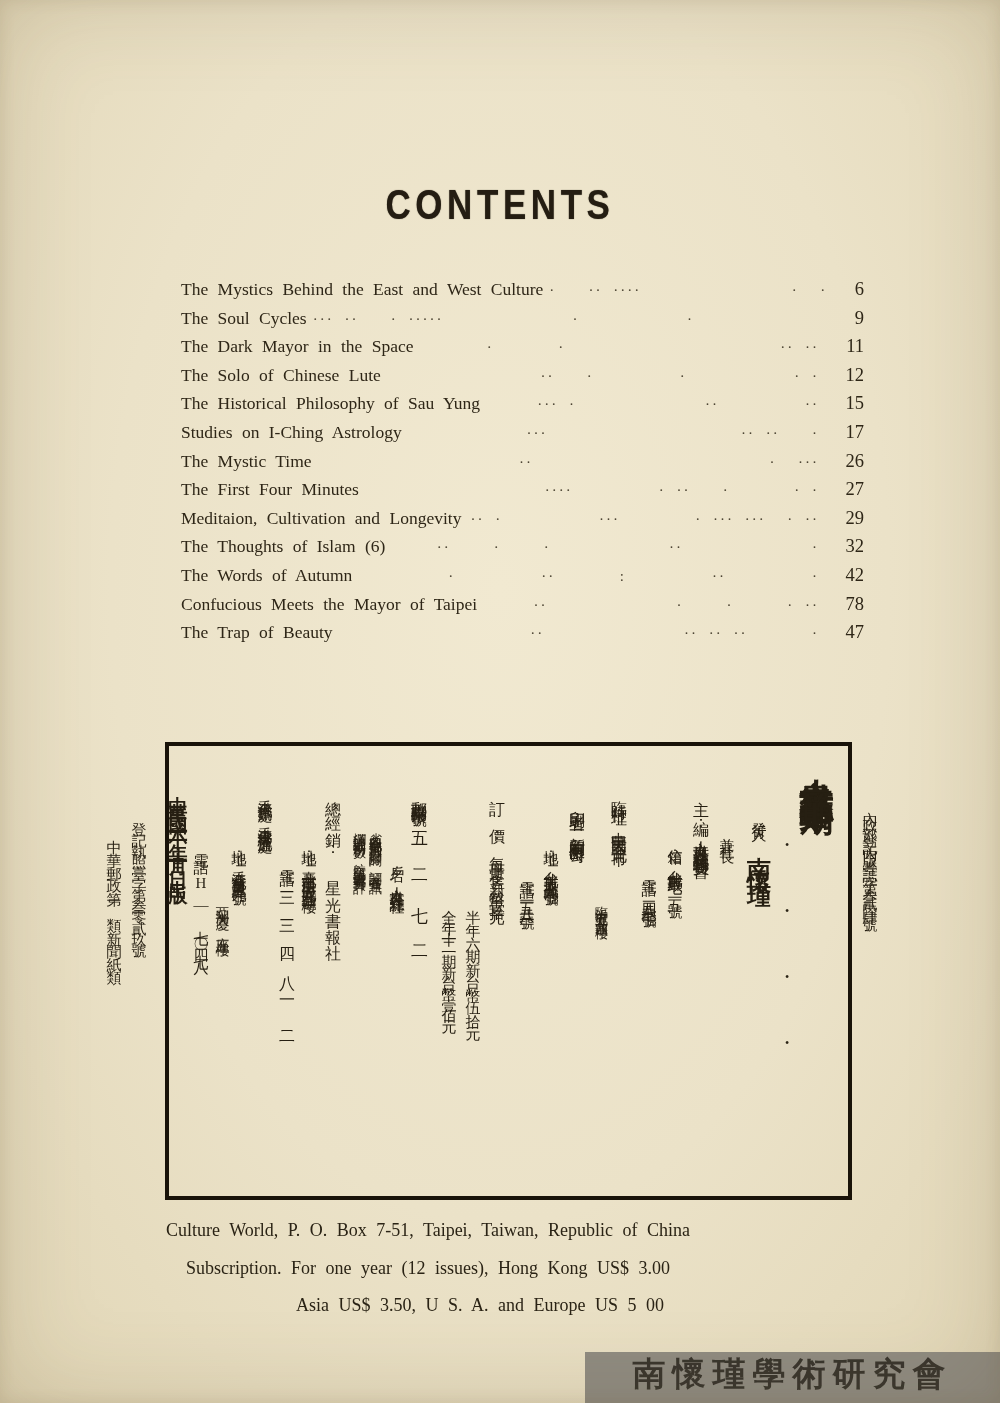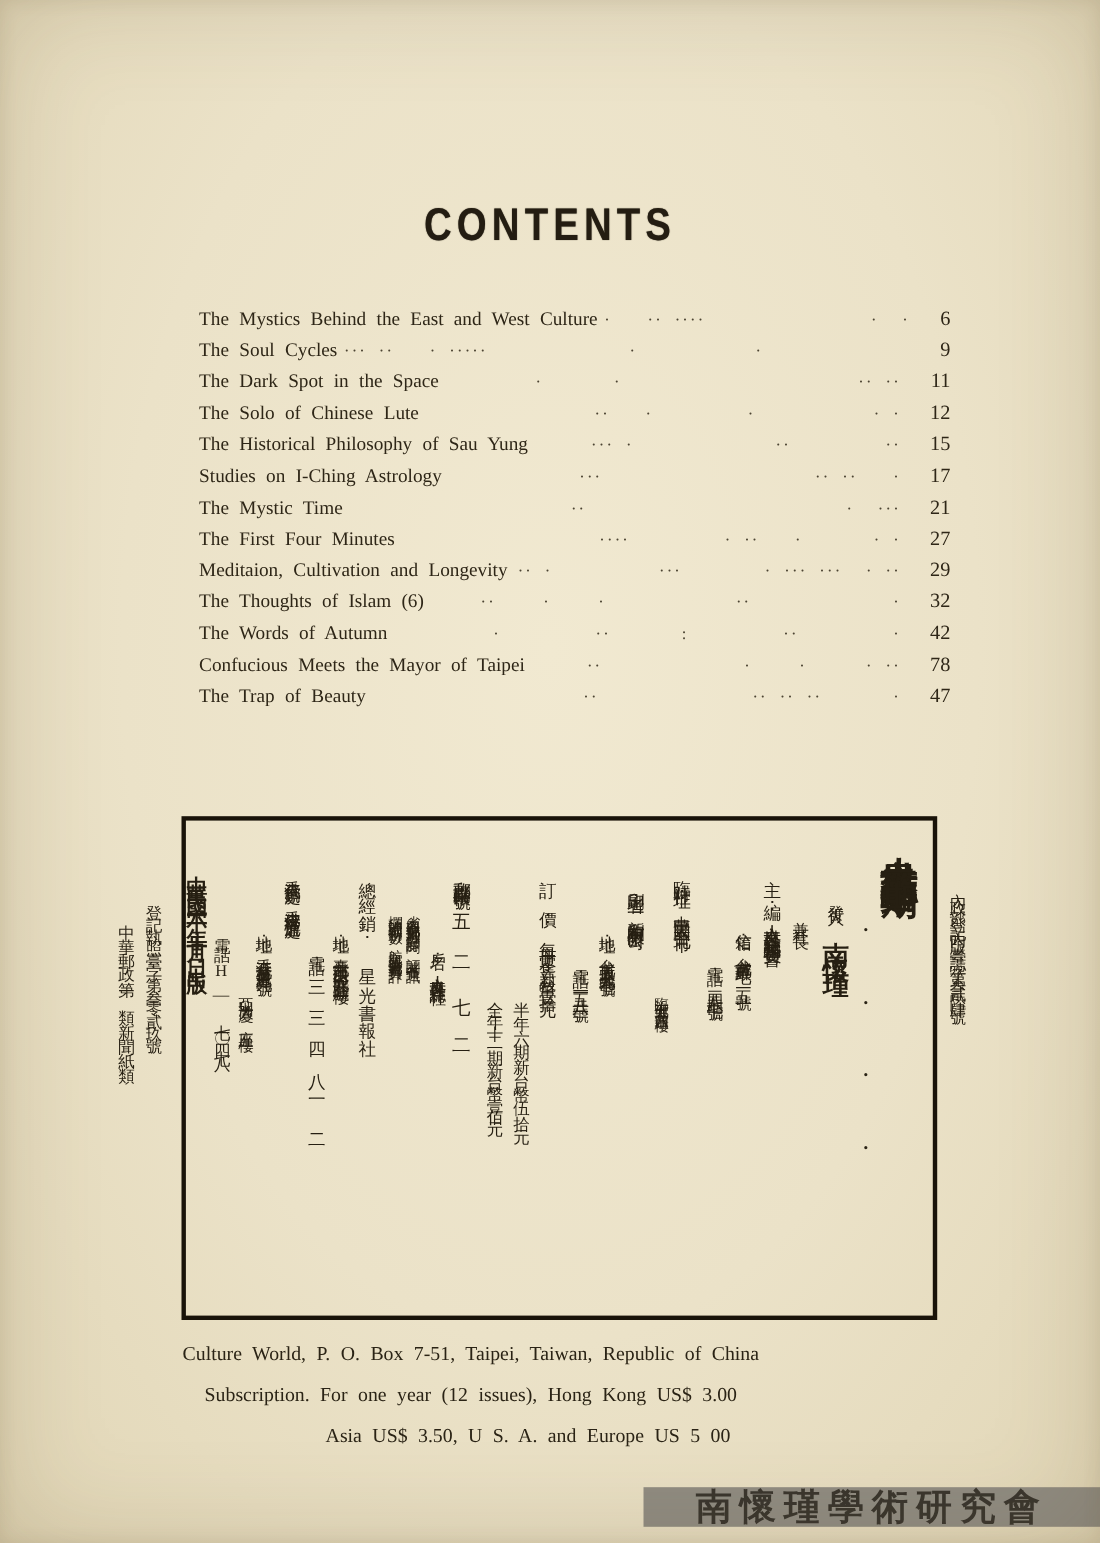--- a/index.html
+++ b/index.html
@@ -61,23 +61,23 @@
   .digits-mid{letter-spacing:28px;font-size:16px;}
   .bold{font-weight:bold;}
   
   .footer{
     position:absolute;top:1212px;left:0;width:856px;text-align:center;
     font-size:18px;line-height:37.5px;word-spacing:5px;color:#2a2315;
   }
   .footer .shift{transform:translateX(52px);}
   
   .watermark{
-    position:absolute;left:585px;top:1352px;width:415px;height:36px;
+    position:absolute;left:585px;top:1352px;width:415px;height:51px;
     background:#8f8b81;
-    display:flex;align-items:center;justify-content:center;
+    display:flex;align-items:flex-start;justify-content:center;
     font-size:33px;letter-spacing:7px;color:#39352d;font-weight:600;
     font-family:"Liberation Serif", serif;
   }
 </style>
 </head>
 <body>
 
 <div class="page">
 
   <h1 class="contents-title">CONTENTS</h1>
@@ -87,21 +87,21 @@
         <span class="toc-title">The Mystics Behind the East and West Culture</span>
         <span class="toc-dots">·   ·· ····              ·  ·· ··</span>
         <span class="toc-page">6</span>
       </div>
     <div class="toc-row">
         <span class="toc-title">The Soul Cycles</span>
         <span class="toc-dots">··· ··   · ·····            ·          ·                 ·</span>
         <span class="toc-page">9</span>
       </div>
     <div class="toc-row">
-        <span class="toc-title">The Dark Spot in the Space</span>
+        <span class="toc-title">The Dark Mayor in the Space</span>
         <span class="toc-dots">·      ·                    ·· ··</span>
         <span class="toc-page">11</span>
       </div>
     <div class="toc-row">
         <span class="toc-title">The Solo of Chinese Lute</span>
         <span class="toc-dots">··   ·        ·          · ·</span>
         <span class="toc-page">12</span>
       </div>
     <div class="toc-row">
         <span class="toc-title">The Historical Philosophy of Sau Yung</span>
@@ -109,21 +109,21 @@
         <span class="toc-page">15</span>
       </div>
     <div class="toc-row">
         <span class="toc-title">Studies on I-Ching Astrology</span>
         <span class="toc-dots">···                  ·· ··   ·</span>
         <span class="toc-page">17</span>
       </div>
     <div class="toc-row">
         <span class="toc-title">The Mystic Time</span>
         <span class="toc-dots">··                      ·  ···</span>
-        <span class="toc-page">21</span>
+        <span class="toc-page">26</span>
       </div>
     <div class="toc-row">
         <span class="toc-title">The First Four Minutes</span>
         <span class="toc-dots">····        · ··   ·      · ·</span>
         <span class="toc-page">27</span>
       </div>
     <div class="toc-row">
         <span class="toc-title">Meditaion, Cultivation and Longevity</span>
         <span class="toc-dots">·· ·         ···       · ··· ···  · ··</span>
         <span class="toc-page">29</span>

